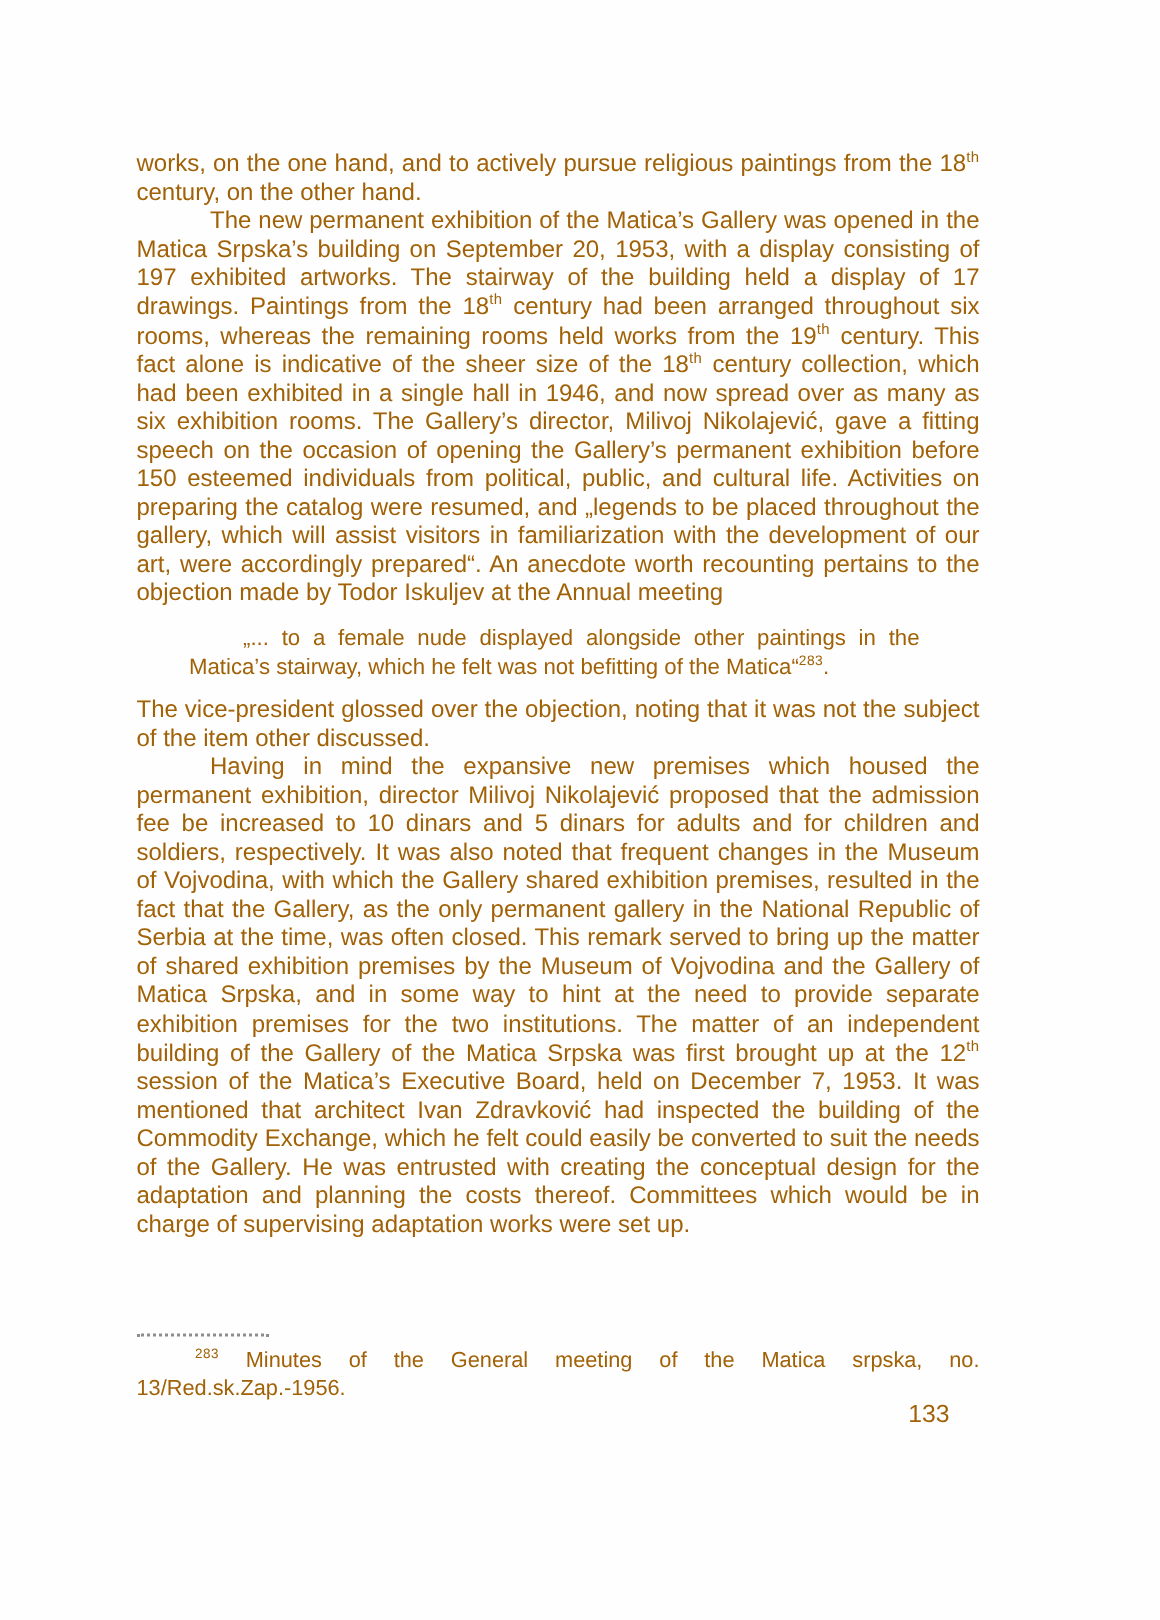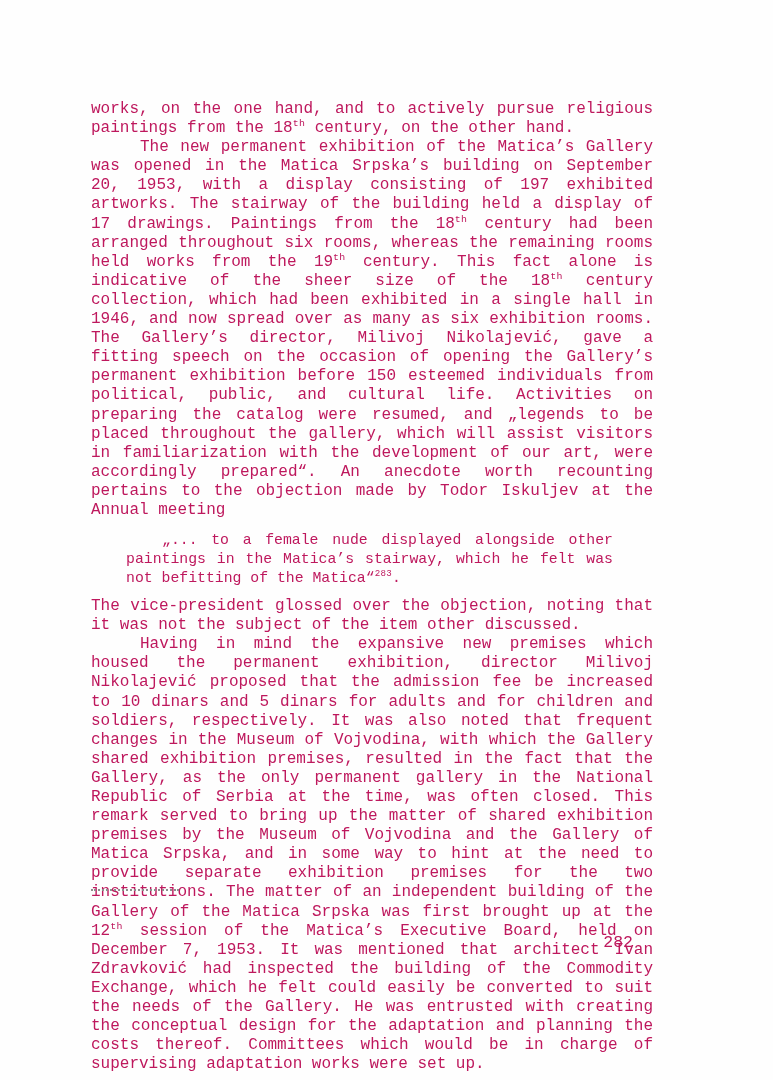--- a/index.html
+++ b/index.html
@@ -6,22 +6,22 @@
     margin: 0;
     padding: 0;
     background: #e8e8e8;
   }
   .page {
     position: relative;
     width: 773px;
     height: 1080px;
     margin: 0 auto;
     background: #fefefe;
-    font-family: Liberation Mono, monospace;
-    color: #be185d;
+    font-family: Liberation Sans, sans-serif;
+    color: #a16207;
     overflow: hidden;
   }
   .text-block {
     position: absolute;
     left: 91px;
     top: 100px;
     width: 562px;
     font-size: 16px;
     line-height: 19.1px;
     text-align: justify;
@@ -80,17 +80,18 @@
   <div class="text-block">
       <p>works, on the one hand, and to actively pursue religious paintings from the 18<sup>th</sup> century, on the other hand.</p>
       <p class="indent">The new permanent exhibition of the Matica’s Gallery was opened in the Matica Srpska’s building on September 20, 1953, with a display consisting of 197 exhibited artworks. The stairway of the building held a display of 17 drawings. Paintings from the 18<sup>th</sup> century had been arranged throughout six rooms, whereas the remaining rooms held works from the 19<sup>th</sup> century. This fact alone is indicative of the sheer size of the 18<sup>th</sup> century collection, which had been exhibited in a single hall in 1946, and now spread over as many as six exhibition rooms. The Gallery’s director, Milivoj Nikolajević, gave a fitting speech on the occasion of opening the Gallery’s permanent exhibition before 150 esteemed individuals from political, public, and cultural life. Activities on preparing the catalog were resumed, and „legends to be placed throughout the gallery, which will assist visitors in familiarization with the development of our art, were accordingly prepared“. An anecdote worth recounting pertains to the objection made by Todor Iskuljev at the Annual meeting</p>
       <blockquote>„... to a female nude displayed alongside other paintings in the Matica’s stairway, which he felt was not befitting of the Matica“<sup>283</sup>.</blockquote>
       <p>The vice-president glossed over the objection, noting that it was not the subject of the item other discussed.</p>
       <p class="indent">Having in mind the expansive new premises which housed the permanent exhibition, director Milivoj Nikolajević proposed that the admission fee be increased to 10 dinars and 5 dinars for adults and for children and soldiers, respectively. It was also noted that frequent changes in the Museum of Vojvodina, with which the Gallery shared exhibition premises, resulted in the fact that the Gallery, as the only permanent gallery in the National Republic of Serbia at the time, was often closed. This remark served to bring up the matter of shared exhibition premises by the Museum of Vojvodina and the Gallery of Matica Srpska, and in some way to hint at the need to provide separate exhibition premises for the two institutions. The matter of an independent building of the Gallery of the Matica Srpska was first brought up at the 12<sup>th</sup> session of the Matica’s Executive Board, held on December 7, 1953. It was mentioned that architect Ivan Zdravković had inspected the building of the Commodity Exchange, which he felt could easily be converted to suit the needs of the Gallery. He was entrusted with creating the conceptual design for the adaptation and planning the costs thereof. Committees which would be in charge of supervising adaptation works were set up.</p>
     </div>
 
   <div class="footnote-area">
     <div class="footnote-rule"></div>
+    <p class="footnote-text"><sup>283</sup> Minutes of the General meeting of the Matica srpska, no. 13/Red.sk.Zap.-1956.</p>
   </div>
 
-  <div class="page-number">282</div>
+  <div class="page-number">133</div>
 
 </div>
 
 </body></html>

